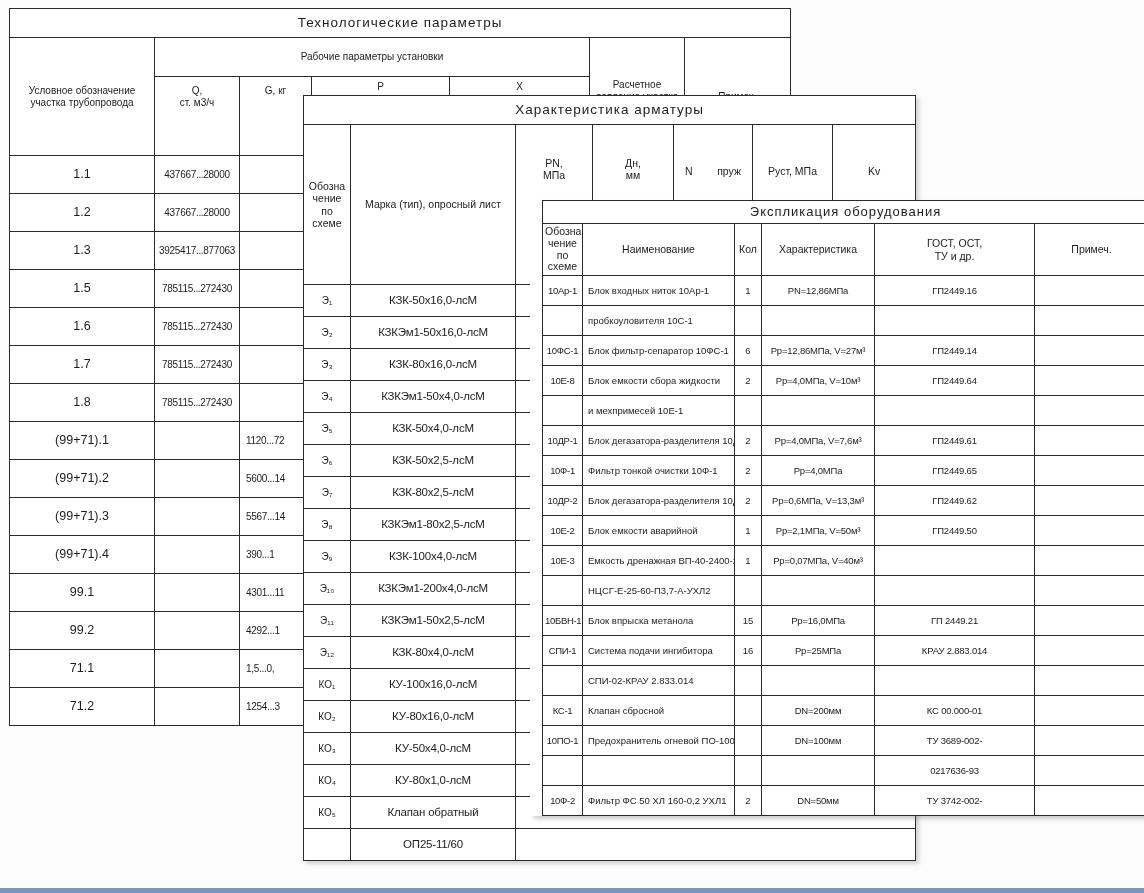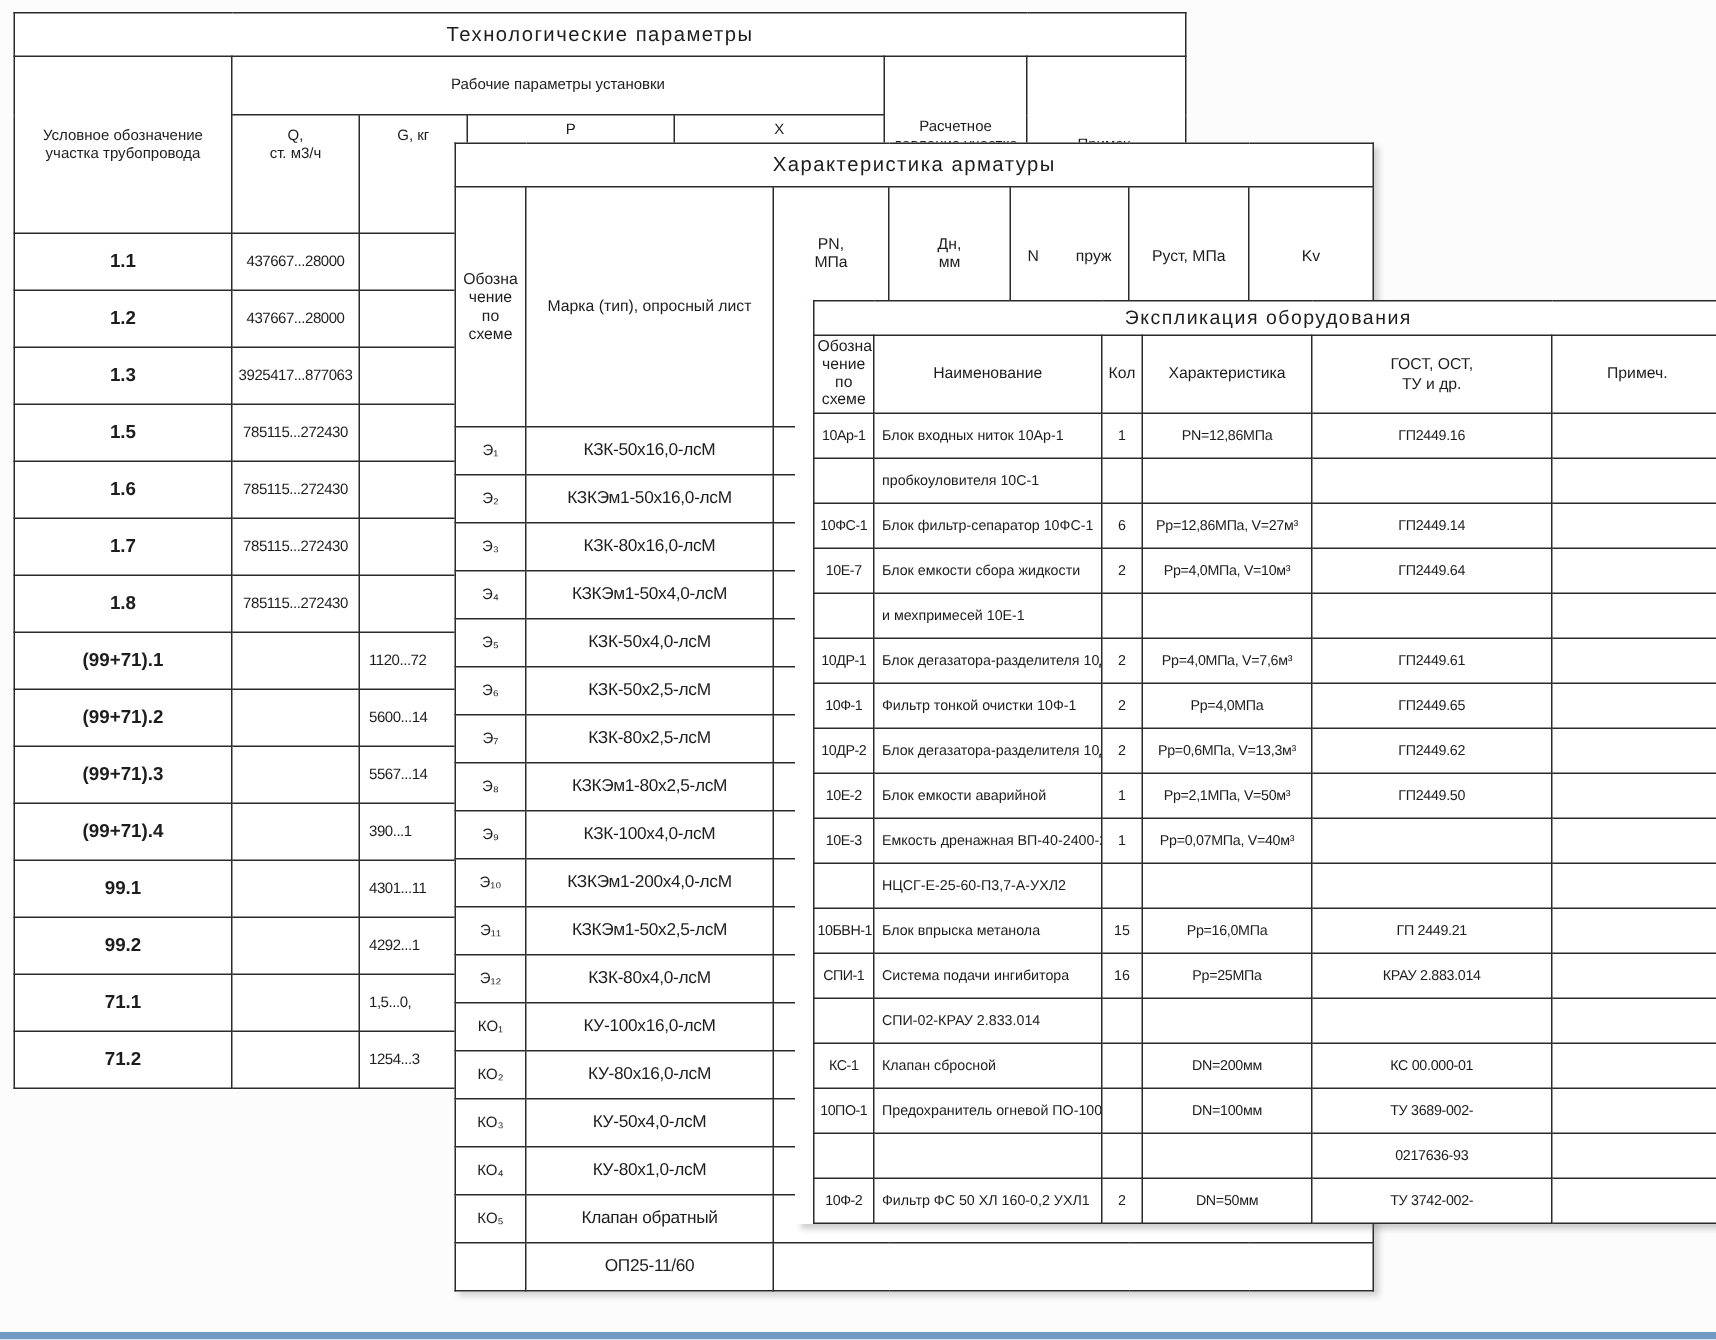--- a/index.html
+++ b/index.html
@@ -17,21 +17,21 @@
     vertical-align:middle;font-size:11px;line-height:1.18;overflow:visible;
   }
   .title-cell{font-size:13.5px;letter-spacing:1px;height:28px;}
   
   #tech-table{width:781px;}
   #tech-table .hdr{font-size:10px;margin-left:44px;}
   #tech-table tr.h1 td{height:38px;}
   #tech-table tr.h2 td{height:70px;vertical-align:top;padding-top:8px;}
   #tech-table tr.h2 td.small-top{padding-top:4px;}
   #tech-table tr.data td{height:37px;}
-  #tech-table td.sec{font-size:12.5px;font-weight:bold;}
+  #tech-table td.sec{font-size:12.5px;}
   #tech-table td.num{font-size:10px;letter-spacing:-0.3px;}
   #tech-table td.gcell{text-align:left;padding-left:6px;}
   .nowrap{white-space:nowrap;}
   
   #arm-table{width:612px;}
   #arm-table tr.hrow td{height:119px;font-size:10.5px;}
   #arm-table tr.hrow td.top-lab{vertical-align:top;padding-top:32px;}
   #arm-table td.code-h{font-size:9.5px;}
   #arm-table tr.data td{height:31px;}
   #arm-table td.code{font-size:10px;}
@@ -392,21 +392,21 @@
         <tr class="data">
           <td class="code">10ФС-1</td>
           <td class="name">Блок фильтр-сепаратор 10ФС-1</td>
           <td>6</td>
           <td class="spec">Рр=12,86МПа, V=27м³</td>
           <td class="doc">ГП2449.14</td>
           <td></td>
         </tr>
 
         <tr class="data">
-          <td class="code">10Е-7</td>
+          <td class="code">10Е-8</td>
           <td class="name">Блок емкости  сбора жидкости</td>
           <td>2</td>
           <td class="spec">Рр=4,0МПа, V=10м³</td>
           <td class="doc">ГП2449.64</td>
           <td></td>
         </tr>
 
         <tr class="data">
           <td class="code"></td>
           <td class="name">и мехпримесей 10Е-1</td>

